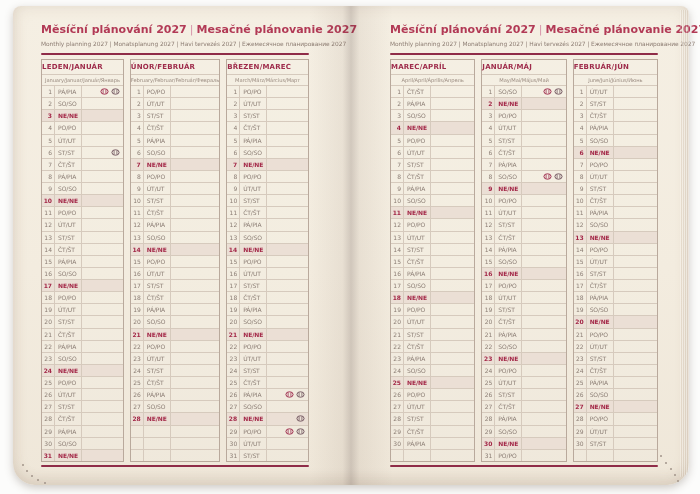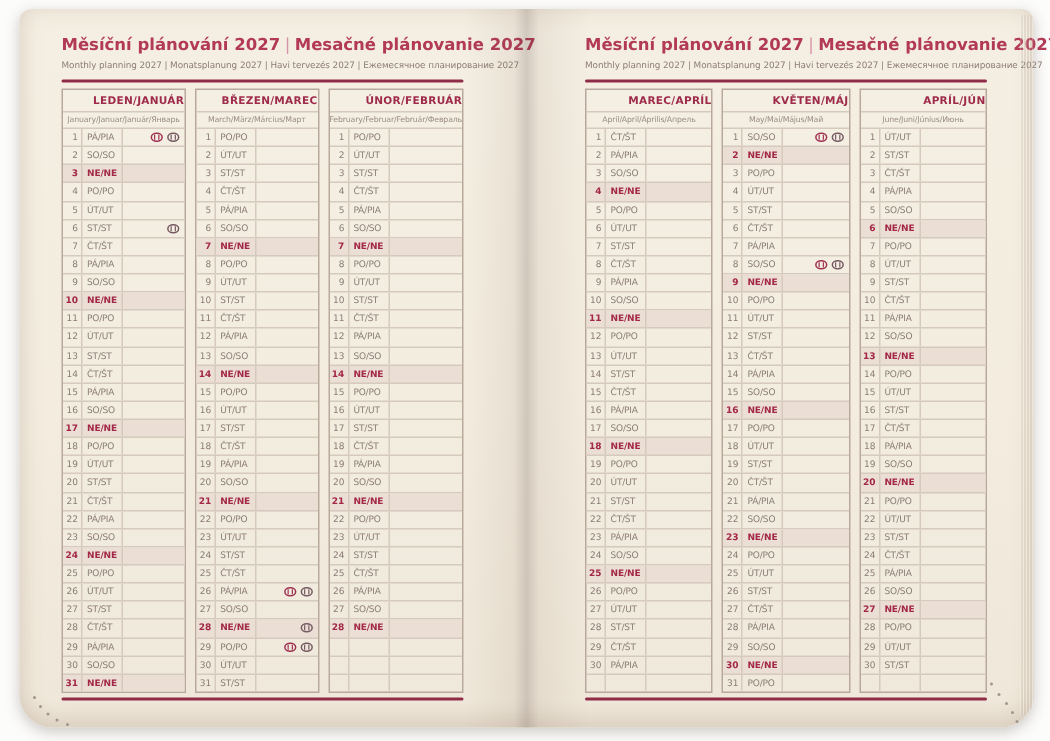--- a/index.html
+++ b/index.html
@@ -30,21 +30,21 @@
   .page-content{position:absolute;top:16px;width:268px}
   .page-content.left{left:28px}
   .page-content.right{left:377px}
   .title{font-size:11px;line-height:15px;font-weight:bold;text-align:center;color:var(--title_red);white-space:nowrap}
   .title .sep{margin:0 3px;font-weight:normal;color:#d593a7}
   .subtitle{margin-top:3px;font-size:5.9px;line-height:8px;text-align:center;color:#8d7d73;white-space:nowrap;letter-spacing:-.05px}
   .rule{margin-top:5px;height:2px;background:var(--rule_red);border-radius:1px}
   .rule.bottom{margin-top:3px;height:2px}
   .months{margin-top:4px;height:403px;display:flex;gap:6px}
   .month{flex:1;display:flex;flex-direction:column;border:1px solid var(--column_border);background:rgba(255,255,255,.06)}
-  .m-title{height:15px;line-height:15px;text-align:right;font-size:7px;font-weight:bold;letter-spacing:.2px;color:var(--month_header_red);border-bottom:1px solid var(--grid_line)}
+  .m-title{height:15px;line-height:15px;text-align:left;font-size:7px;font-weight:bold;letter-spacing:.2px;color:var(--month_header_red);border-bottom:1px solid var(--grid_line)}
   .m-langs{height:11px;line-height:11px;text-align:center;font-size:5.2px;letter-spacing:-.1px;color:#9b8c81;border-bottom:1px solid var(--grid_line);white-space:nowrap;overflow:hidden}
   .m-rows{flex:1;display:flex;flex-direction:column}
   .row{flex:1;display:flex;align-items:center;border-bottom:1px solid var(--grid_line);font-size:6px;color:var(--day_text)}
   .row:last-child{border-bottom:none}
   .row .num{width:13px;align-self:stretch;display:flex;align-items:center;justify-content:flex-end;padding-right:2px;border-right:1px solid var(--grid_line)}
   .row .dow{width:27px;align-self:stretch;display:flex;align-items:center;padding-left:3px;border-right:1px solid var(--grid_line);letter-spacing:-.1px}
   .row .note{flex:1;align-self:stretch;display:flex;align-items:center;justify-content:flex-end;padding-right:3px}
   .row.sunday{background:var(--sunday_row_bg)}
   .row.sunday .num,.row.sunday .dow{color:var(--sunday_red);font-weight:bold}
   .marks{display:flex;gap:2px;align-items:center}
@@ -239,20 +239,181 @@
                 <span class="note"></span>
               </div>
               <div class="row sunday">
                 <span class="num">31</span>
                 <span class="dow">NE/NE</span>
                 <span class="note"></span>
               </div>
             </div>
           </div>
           <div class="month">
+            <div class="m-title">ÚNOR/FEBRUÁR</div>
+            <div class="m-langs">February/Februar/Február/Февраль</div>
+            <div class="m-rows">
+              <div class="row">
+                <span class="num">1</span>
+                <span class="dow">PO/PO</span>
+                <span class="note"></span>
+              </div>
+              <div class="row">
+                <span class="num">2</span>
+                <span class="dow">ÚT/UT</span>
+                <span class="note"></span>
+              </div>
+              <div class="row">
+                <span class="num">3</span>
+                <span class="dow">ST/ST</span>
+                <span class="note"></span>
+              </div>
+              <div class="row">
+                <span class="num">4</span>
+                <span class="dow">ČT/ŠT</span>
+                <span class="note"></span>
+              </div>
+              <div class="row">
+                <span class="num">5</span>
+                <span class="dow">PÁ/PIA</span>
+                <span class="note"></span>
+              </div>
+              <div class="row">
+                <span class="num">6</span>
+                <span class="dow">SO/SO</span>
+                <span class="note"></span>
+              </div>
+              <div class="row sunday">
+                <span class="num">7</span>
+                <span class="dow">NE/NE</span>
+                <span class="note"></span>
+              </div>
+              <div class="row">
+                <span class="num">8</span>
+                <span class="dow">PO/PO</span>
+                <span class="note"></span>
+              </div>
+              <div class="row">
+                <span class="num">9</span>
+                <span class="dow">ÚT/UT</span>
+                <span class="note"></span>
+              </div>
+              <div class="row">
+                <span class="num">10</span>
+                <span class="dow">ST/ST</span>
+                <span class="note"></span>
+              </div>
+              <div class="row">
+                <span class="num">11</span>
+                <span class="dow">ČT/ŠT</span>
+                <span class="note"></span>
+              </div>
+              <div class="row">
+                <span class="num">12</span>
+                <span class="dow">PÁ/PIA</span>
+                <span class="note"></span>
+              </div>
+              <div class="row">
+                <span class="num">13</span>
+                <span class="dow">SO/SO</span>
+                <span class="note"></span>
+              </div>
+              <div class="row sunday">
+                <span class="num">14</span>
+                <span class="dow">NE/NE</span>
+                <span class="note"></span>
+              </div>
+              <div class="row">
+                <span class="num">15</span>
+                <span class="dow">PO/PO</span>
+                <span class="note"></span>
+              </div>
+              <div class="row">
+                <span class="num">16</span>
+                <span class="dow">ÚT/UT</span>
+                <span class="note"></span>
+              </div>
+              <div class="row">
+                <span class="num">17</span>
+                <span class="dow">ST/ST</span>
+                <span class="note"></span>
+              </div>
+              <div class="row">
+                <span class="num">18</span>
+                <span class="dow">ČT/ŠT</span>
+                <span class="note"></span>
+              </div>
+              <div class="row">
+                <span class="num">19</span>
+                <span class="dow">PÁ/PIA</span>
+                <span class="note"></span>
+              </div>
+              <div class="row">
+                <span class="num">20</span>
+                <span class="dow">SO/SO</span>
+                <span class="note"></span>
+              </div>
+              <div class="row sunday">
+                <span class="num">21</span>
+                <span class="dow">NE/NE</span>
+                <span class="note"></span>
+              </div>
+              <div class="row">
+                <span class="num">22</span>
+                <span class="dow">PO/PO</span>
+                <span class="note"></span>
+              </div>
+              <div class="row">
+                <span class="num">23</span>
+                <span class="dow">ÚT/UT</span>
+                <span class="note"></span>
+              </div>
+              <div class="row">
+                <span class="num">24</span>
+                <span class="dow">ST/ST</span>
+                <span class="note"></span>
+              </div>
+              <div class="row">
+                <span class="num">25</span>
+                <span class="dow">ČT/ŠT</span>
+                <span class="note"></span>
+              </div>
+              <div class="row">
+                <span class="num">26</span>
+                <span class="dow">PÁ/PIA</span>
+                <span class="note"></span>
+              </div>
+              <div class="row">
+                <span class="num">27</span>
+                <span class="dow">SO/SO</span>
+                <span class="note"></span>
+              </div>
+              <div class="row sunday">
+                <span class="num">28</span>
+                <span class="dow">NE/NE</span>
+                <span class="note"></span>
+              </div>
+              <div class="row empty">
+                <span class="num"></span>
+                <span class="dow"></span>
+                <span class="note"></span>
+              </div>
+              <div class="row empty">
+                <span class="num"></span>
+                <span class="dow"></span>
+                <span class="note"></span>
+              </div>
+              <div class="row empty">
+                <span class="num"></span>
+                <span class="dow"></span>
+                <span class="note"></span>
+              </div>
+            </div>
+          </div>
+          <div class="month">
             <div class="m-title">BŘEZEN/MAREC</div>
             <div class="m-langs">March/März/Március/Март</div>
             <div class="m-rows">
               <div class="row">
                 <span class="num">1</span>
                 <span class="dow">PO/PO</span>
                 <span class="note"></span>
               </div>
               <div class="row">
                 <span class="num">2</span>
@@ -429,181 +590,20 @@
                 </span>
               </div>
               <div class="row">
                 <span class="num">30</span>
                 <span class="dow">ÚT/UT</span>
                 <span class="note"></span>
               </div>
               <div class="row">
                 <span class="num">31</span>
                 <span class="dow">ST/ST</span>
-                <span class="note"></span>
-              </div>
-            </div>
-          </div>
-          <div class="month">
-            <div class="m-title">ÚNOR/FEBRUÁR</div>
-            <div class="m-langs">February/Februar/Február/Февраль</div>
-            <div class="m-rows">
-              <div class="row">
-                <span class="num">1</span>
-                <span class="dow">PO/PO</span>
-                <span class="note"></span>
-              </div>
-              <div class="row">
-                <span class="num">2</span>
-                <span class="dow">ÚT/UT</span>
-                <span class="note"></span>
-              </div>
-              <div class="row">
-                <span class="num">3</span>
-                <span class="dow">ST/ST</span>
-                <span class="note"></span>
-              </div>
-              <div class="row">
-                <span class="num">4</span>
-                <span class="dow">ČT/ŠT</span>
-                <span class="note"></span>
-              </div>
-              <div class="row">
-                <span class="num">5</span>
-                <span class="dow">PÁ/PIA</span>
-                <span class="note"></span>
-              </div>
-              <div class="row">
-                <span class="num">6</span>
-                <span class="dow">SO/SO</span>
-                <span class="note"></span>
-              </div>
-              <div class="row sunday">
-                <span class="num">7</span>
-                <span class="dow">NE/NE</span>
-                <span class="note"></span>
-              </div>
-              <div class="row">
-                <span class="num">8</span>
-                <span class="dow">PO/PO</span>
-                <span class="note"></span>
-              </div>
-              <div class="row">
-                <span class="num">9</span>
-                <span class="dow">ÚT/UT</span>
-                <span class="note"></span>
-              </div>
-              <div class="row">
-                <span class="num">10</span>
-                <span class="dow">ST/ST</span>
-                <span class="note"></span>
-              </div>
-              <div class="row">
-                <span class="num">11</span>
-                <span class="dow">ČT/ŠT</span>
-                <span class="note"></span>
-              </div>
-              <div class="row">
-                <span class="num">12</span>
-                <span class="dow">PÁ/PIA</span>
-                <span class="note"></span>
-              </div>
-              <div class="row">
-                <span class="num">13</span>
-                <span class="dow">SO/SO</span>
-                <span class="note"></span>
-              </div>
-              <div class="row sunday">
-                <span class="num">14</span>
-                <span class="dow">NE/NE</span>
-                <span class="note"></span>
-              </div>
-              <div class="row">
-                <span class="num">15</span>
-                <span class="dow">PO/PO</span>
-                <span class="note"></span>
-              </div>
-              <div class="row">
-                <span class="num">16</span>
-                <span class="dow">ÚT/UT</span>
-                <span class="note"></span>
-              </div>
-              <div class="row">
-                <span class="num">17</span>
-                <span class="dow">ST/ST</span>
-                <span class="note"></span>
-              </div>
-              <div class="row">
-                <span class="num">18</span>
-                <span class="dow">ČT/ŠT</span>
-                <span class="note"></span>
-              </div>
-              <div class="row">
-                <span class="num">19</span>
-                <span class="dow">PÁ/PIA</span>
-                <span class="note"></span>
-              </div>
-              <div class="row">
-                <span class="num">20</span>
-                <span class="dow">SO/SO</span>
-                <span class="note"></span>
-              </div>
-              <div class="row sunday">
-                <span class="num">21</span>
-                <span class="dow">NE/NE</span>
-                <span class="note"></span>
-              </div>
-              <div class="row">
-                <span class="num">22</span>
-                <span class="dow">PO/PO</span>
-                <span class="note"></span>
-              </div>
-              <div class="row">
-                <span class="num">23</span>
-                <span class="dow">ÚT/UT</span>
-                <span class="note"></span>
-              </div>
-              <div class="row">
-                <span class="num">24</span>
-                <span class="dow">ST/ST</span>
-                <span class="note"></span>
-              </div>
-              <div class="row">
-                <span class="num">25</span>
-                <span class="dow">ČT/ŠT</span>
-                <span class="note"></span>
-              </div>
-              <div class="row">
-                <span class="num">26</span>
-                <span class="dow">PÁ/PIA</span>
-                <span class="note"></span>
-              </div>
-              <div class="row">
-                <span class="num">27</span>
-                <span class="dow">SO/SO</span>
-                <span class="note"></span>
-              </div>
-              <div class="row sunday">
-                <span class="num">28</span>
-                <span class="dow">NE/NE</span>
-                <span class="note"></span>
-              </div>
-              <div class="row empty">
-                <span class="num"></span>
-                <span class="dow"></span>
-                <span class="note"></span>
-              </div>
-              <div class="row empty">
-                <span class="num"></span>
-                <span class="dow"></span>
-                <span class="note"></span>
-              </div>
-              <div class="row empty">
-                <span class="num"></span>
-                <span class="dow"></span>
                 <span class="note"></span>
               </div>
             </div>
           </div>
         </div>
       <div class="rule bottom"></div>
     </div>
 
     <div class="page-content right">
       <div class="title">
@@ -767,21 +767,21 @@
                 <span class="note"></span>
               </div>
               <div class="row empty">
                 <span class="num"></span>
                 <span class="dow"></span>
                 <span class="note"></span>
               </div>
             </div>
           </div>
           <div class="month">
-            <div class="m-title">KVĚTEN/MÁJ</div>
+            <div class="m-title">JANUÁR/MÁJ</div>
             <div class="m-langs">May/Mai/Május/Май</div>
             <div class="m-rows">
               <div class="row">
                 <span class="num">1</span>
                 <span class="dow">SO/SO</span>
                 <span class="note">
                   <span class="marks">
                     <svg width="9" height="7" viewBox="0 0 9 7">
                       <ellipse cx="4.5" cy="3.5" rx="3.6" ry="2.7" fill="none" stroke="#a03050" stroke-width="1"></ellipse>
                       <line x1="3.1" y1="1.9" x2="3.1" y2="5.1" stroke="#a03050" stroke-width="0.8"></line>
@@ -954,21 +954,21 @@
                 <span class="note"></span>
               </div>
               <div class="row">
                 <span class="num">31</span>
                 <span class="dow">PO/PO</span>
                 <span class="note"></span>
               </div>
             </div>
           </div>
           <div class="month">
-            <div class="m-title">APRÍL/JÚN</div>
+            <div class="m-title">FEBRUÁR/JÚN</div>
             <div class="m-langs">June/Juni/Június/Июнь</div>
             <div class="m-rows">
               <div class="row">
                 <span class="num">1</span>
                 <span class="dow">ÚT/UT</span>
                 <span class="note"></span>
               </div>
               <div class="row">
                 <span class="num">2</span>
                 <span class="dow">ST/ST</span>

